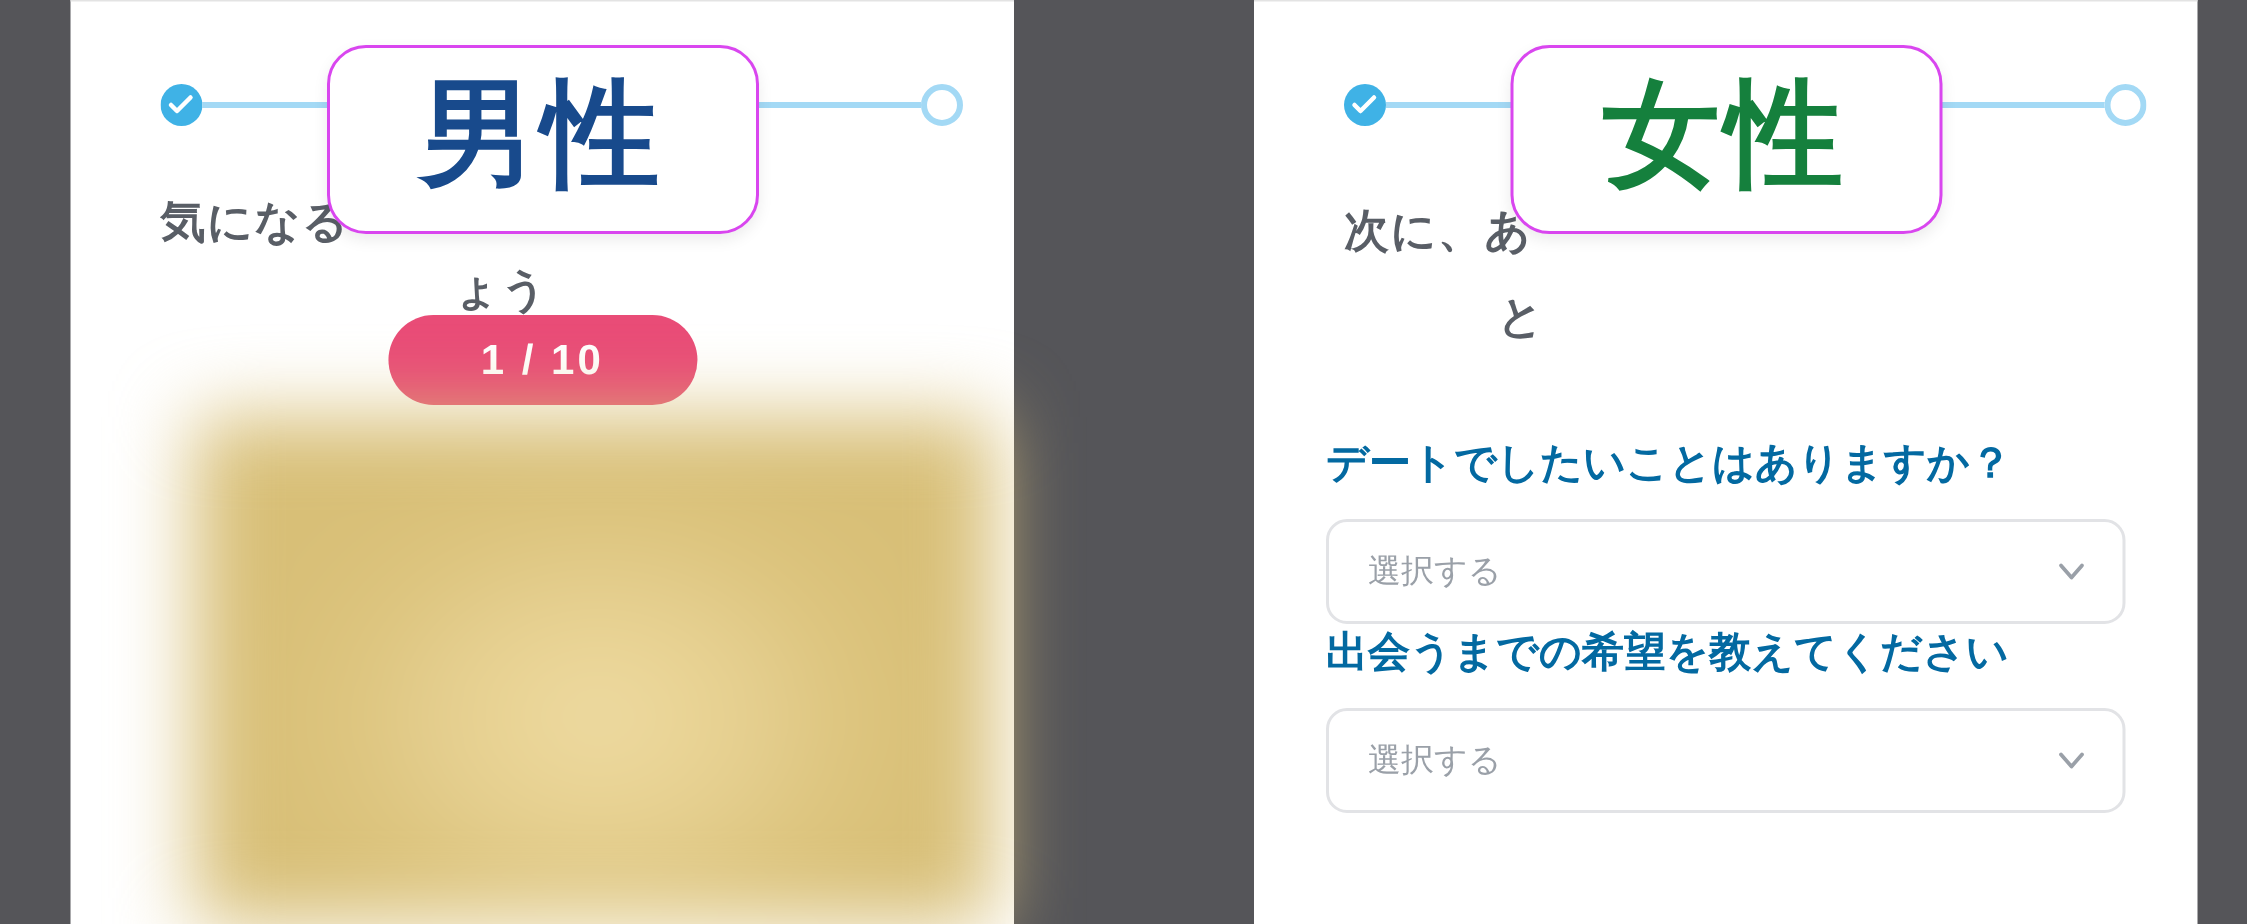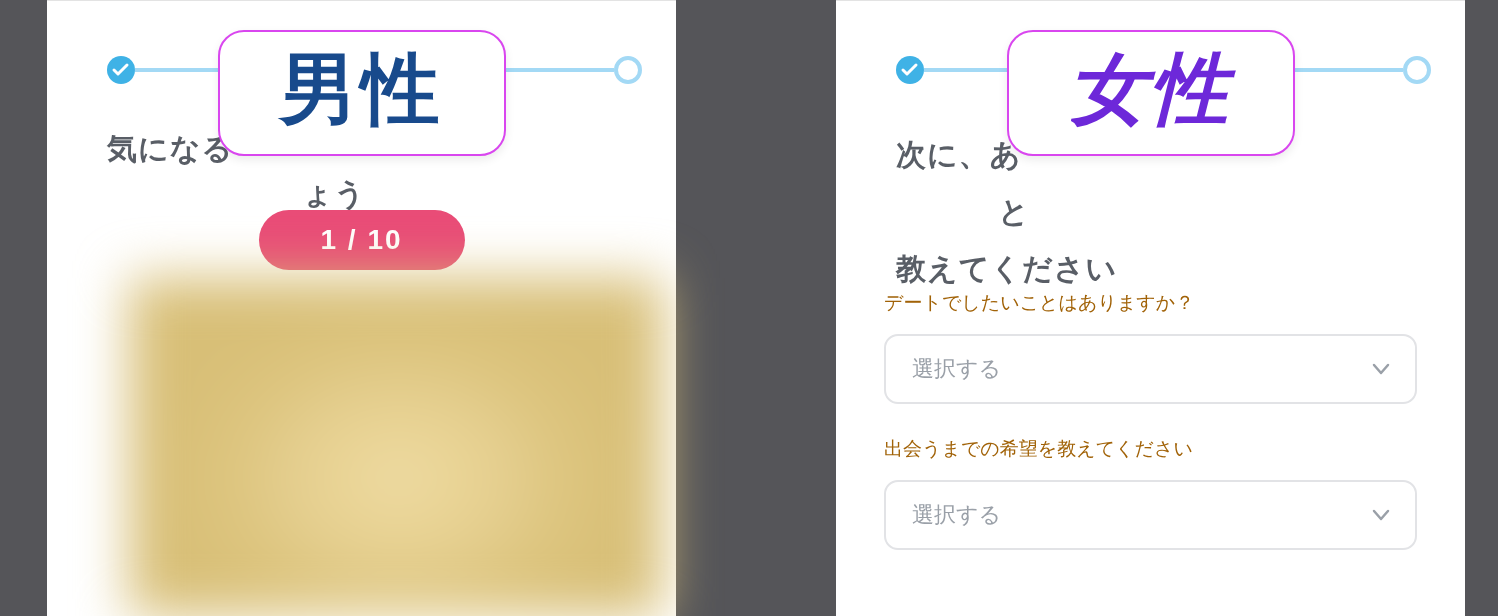--- a/index.html
+++ b/index.html
@@ -68,21 +68,21 @@
     text-align: right;
     line-height: 1;
   }
   .badge-text {
     font-size: 78px;
     font-weight: 800;
     letter-spacing: 4px;
     white-space: nowrap;
   }
   .badge-text.male   { color: #184a8c; }
-  .badge-text.female { color: #6d28d9; font-style: italic; }
+  .badge-text.female { color: #15803d; }
 
   
   .heading-row {
     position: absolute;
     top: 126px;
     left: 60px;
     right: 68px;
     font-size: 30px;
     font-weight: 700;
     color: #595e66;
@@ -114,36 +114,35 @@
     width: 534px;
     height: 338px;
     background:
       radial-gradient(260px 200px at 270px 200px, #eddba6 0%, #ead494 25%, #e3cd8e 45%, #dec680 60%, #d8bf77 90%);
     filter: blur(26px);
   }
 
   
   .form-area { position:absolute; top:290px; left:48px; right:48px; }
   .q-label {
-    font-size: 19px;
-    font-weight: 400;
-    color: #a16207;
+    font-size: 28px;
+    font-weight: 700;
+    color: #0369a1;
     margin-bottom: 18px;
   }
   .select {
     position: relative;
     border: 2px solid #e2e3e6;
     border-radius: 14px;
     height: 66px;
     display: flex;
     align-items: center;
     padding: 0 26px;
     color: #9aa0a8;
     font-size: 22px;
-    margin-bottom: 32px;
     cursor: pointer;
     user-select: none;
   }
   .select .chev {
     position: absolute;
     right: 24px;
     top: 50%;
     transform: translateY(-50%);
     width: 20px;
     height: 20px;
@@ -208,21 +207,20 @@
       <svg viewBox="0 0 28 28" width="28" height="28">
         <circle cx="14" cy="14" r="12" fill="#fff" stroke="#a3d9f5" stroke-width="4"></circle>
       </svg>
     </span>
   </div>
 
   <div class="heading-row two-line">
     <span>次に、あ</span>
     <span style="visibility:hidden">＿＿＿＿＿＿＿＿＿＿＿＿＿＿</span>
     <span>と</span><br>
-    <span>教えてください</span>
   </div>
 
   <div class="badge">
     <span class="badge-text female">女性</span>
   </div>
 
   <div class="form-area">
     <div class="q-label">デートでしたいことはありますか？</div>
     <div class="select">
       <span>選択する</span>

